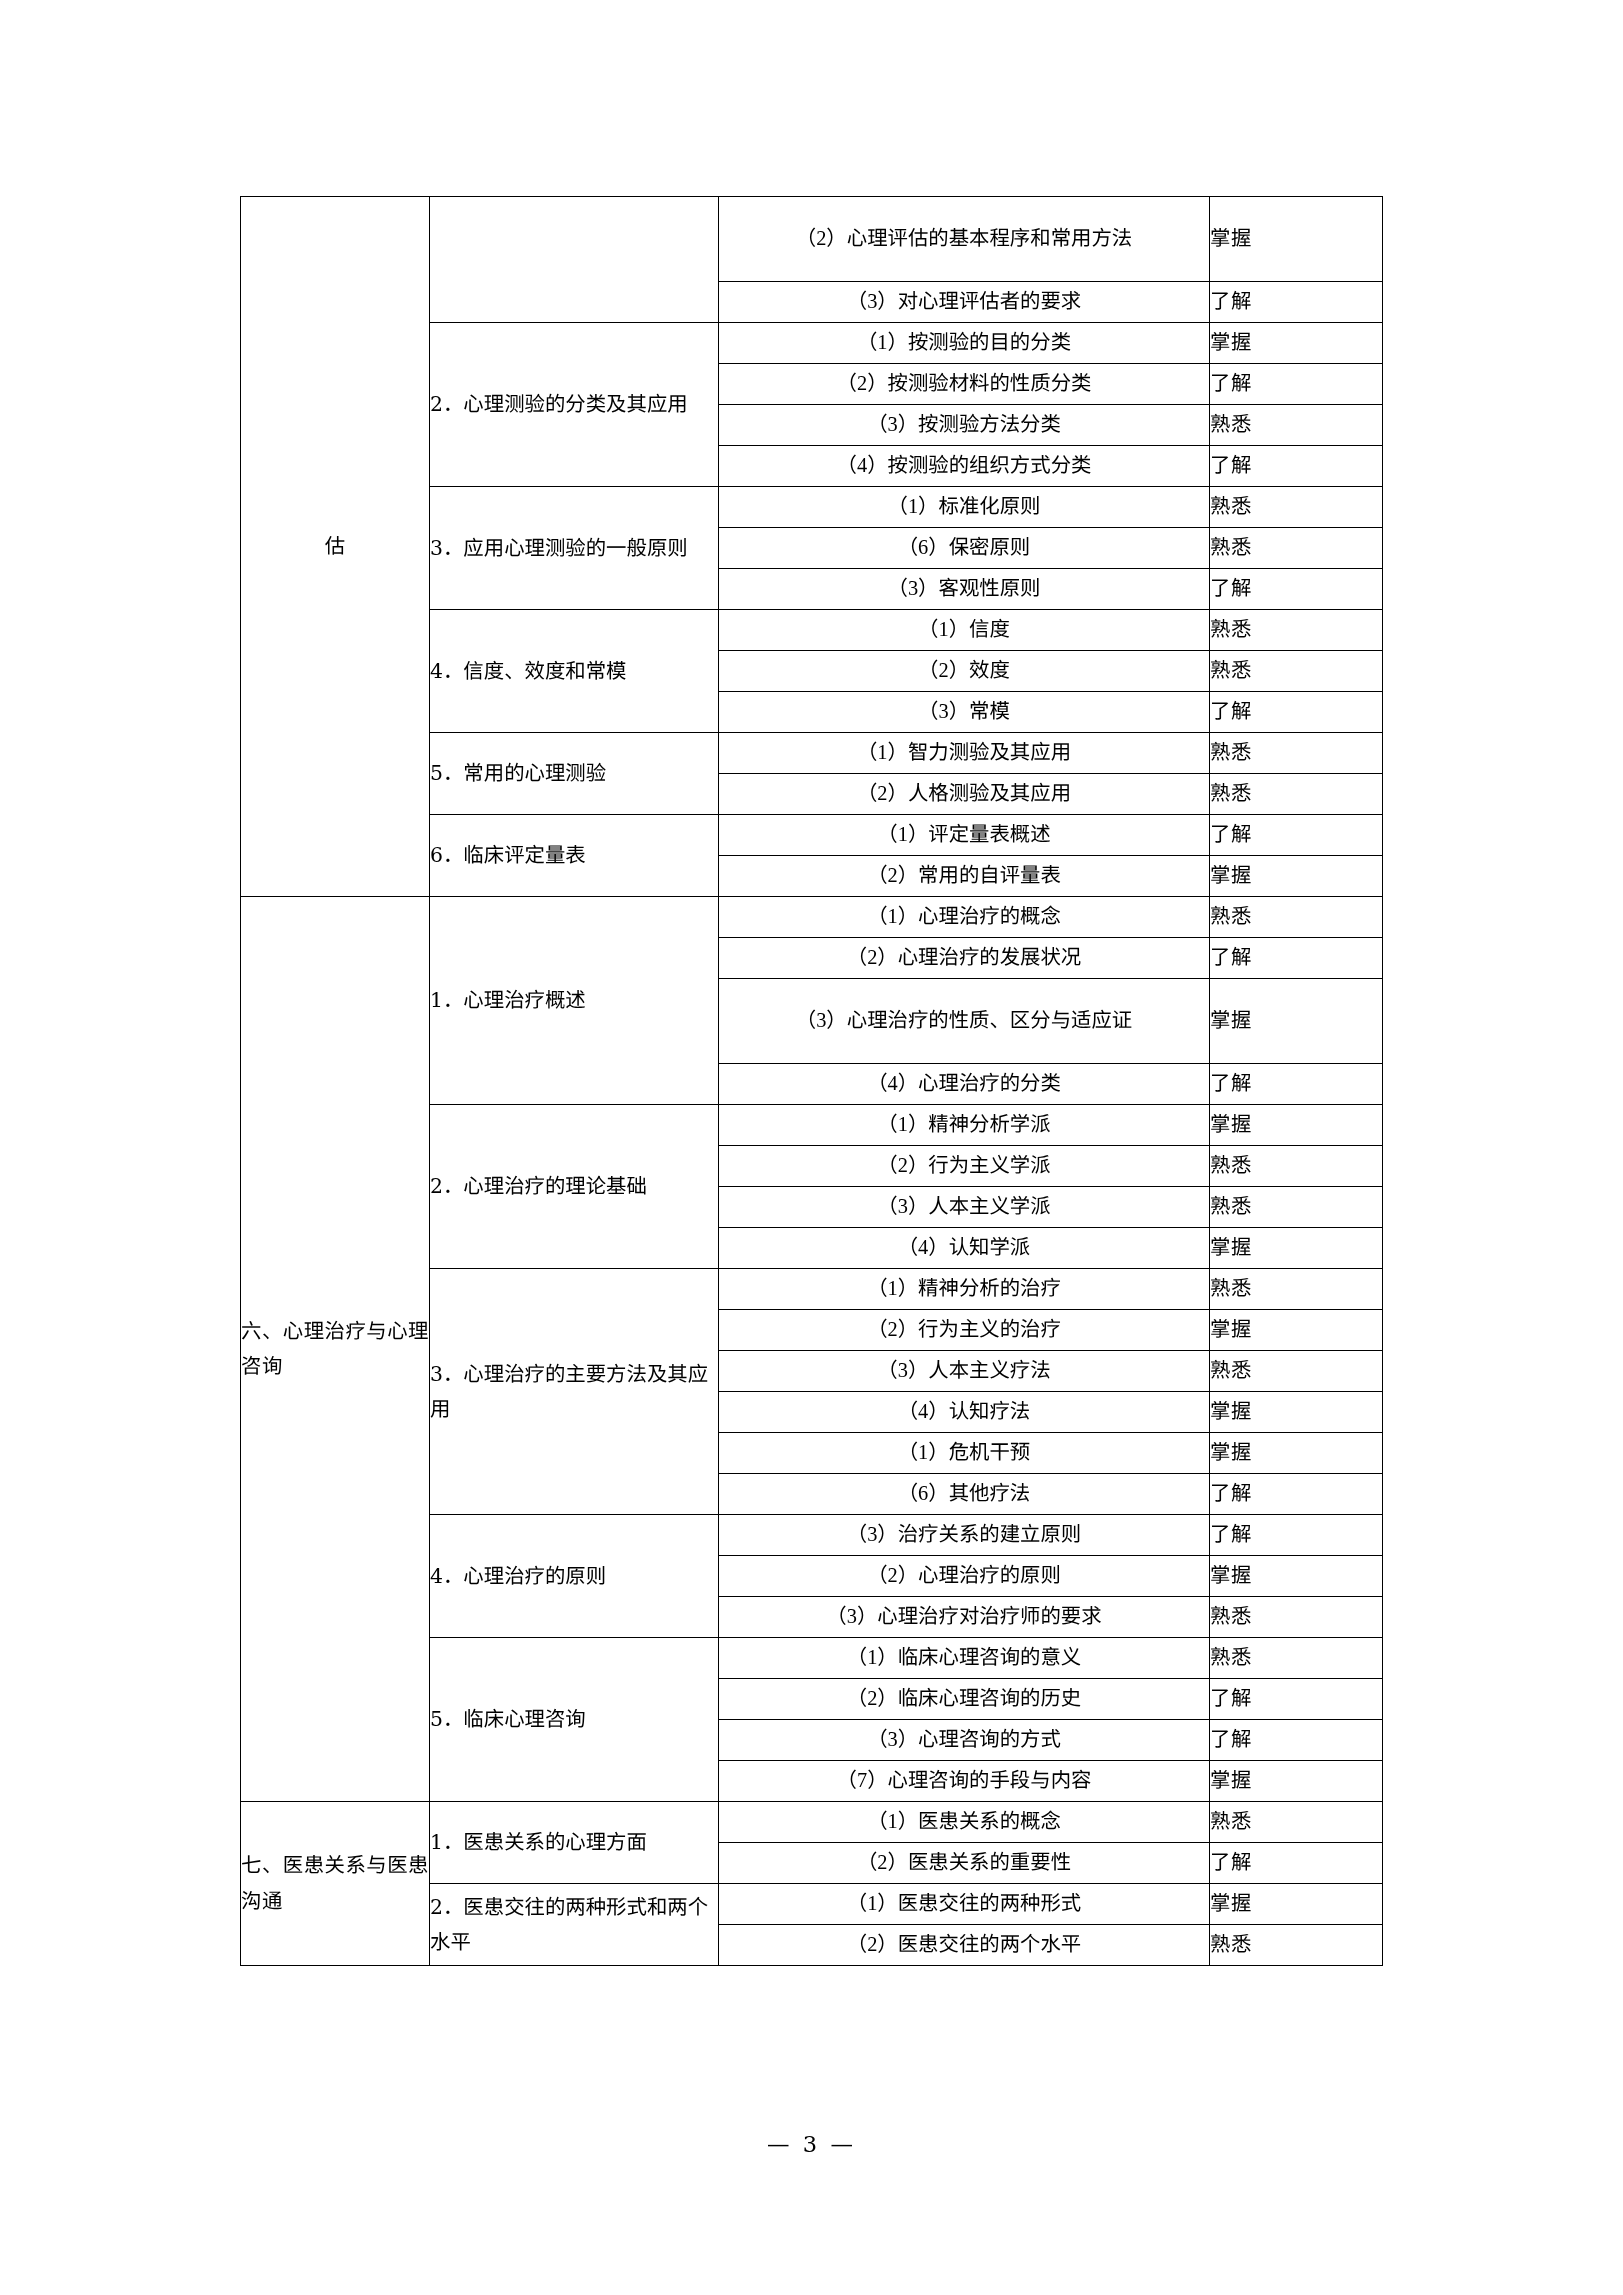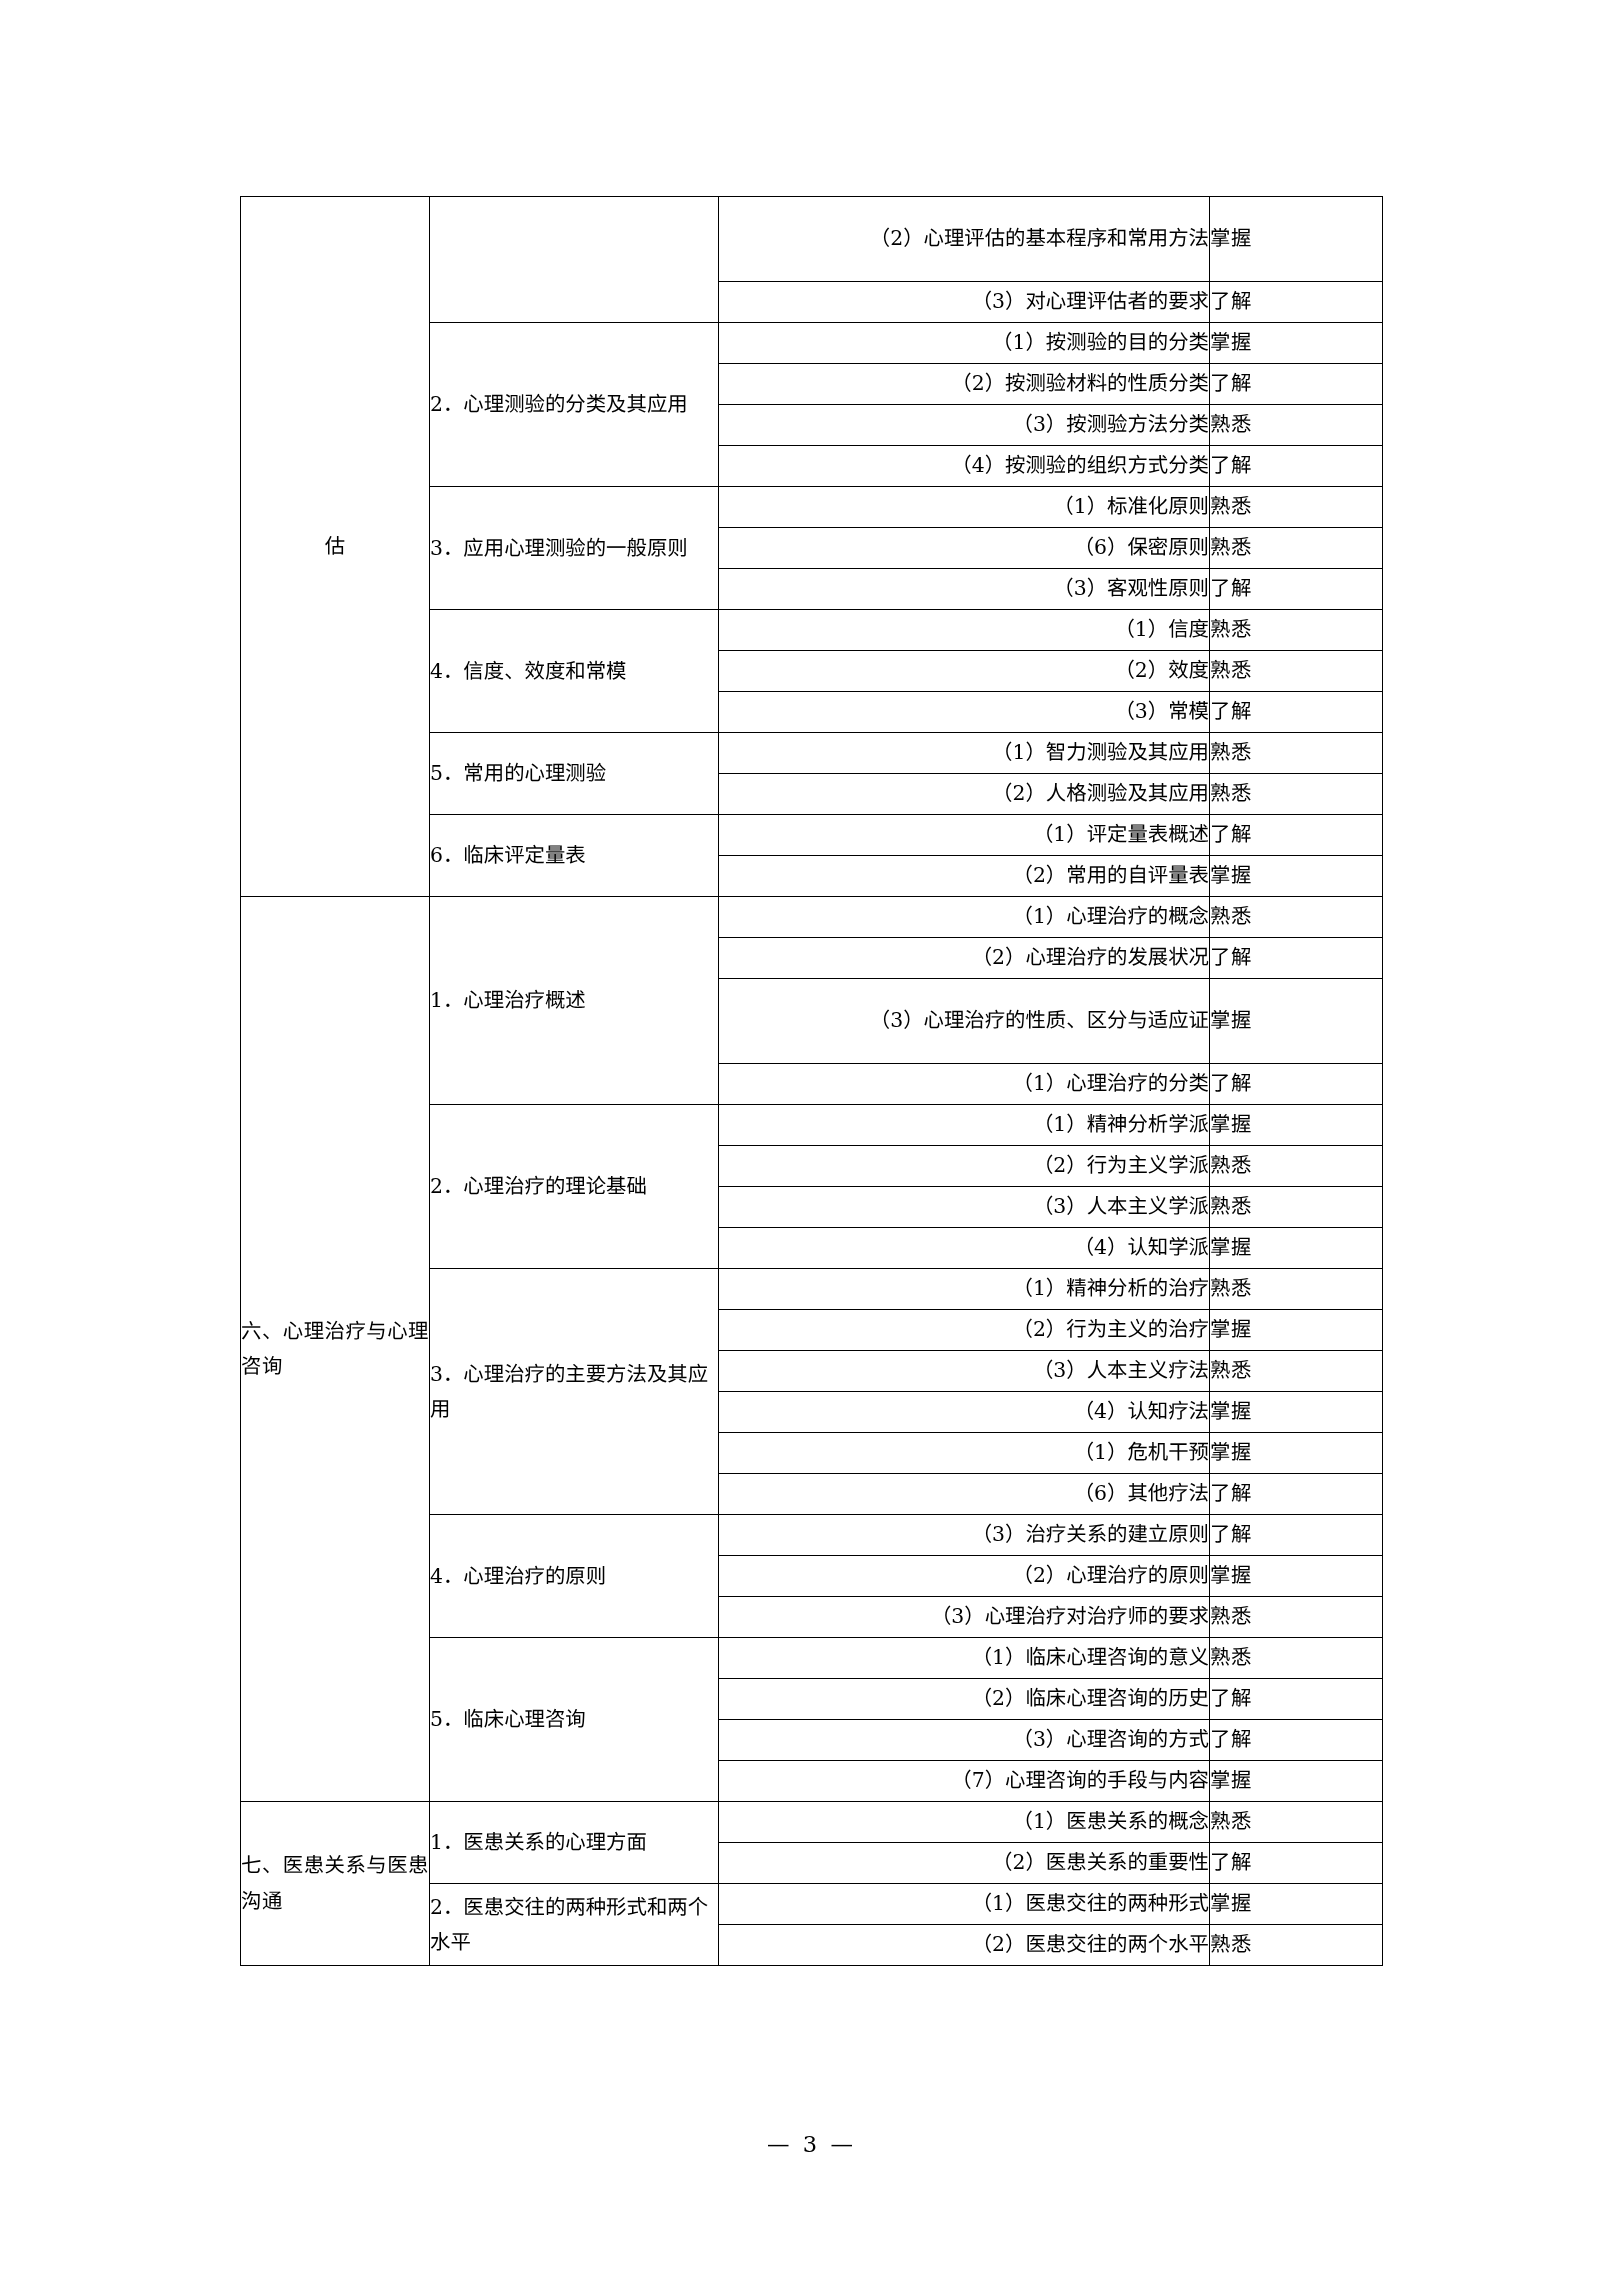--- a/index.html
+++ b/index.html
@@ -82,23 +82,24 @@
   td.unit-cell .unit-text {
     display: block;
     line-height: 1.68;
   }
   
   td.unit-empty { padding: 0; }
 
   
   td.point-cell {
     padding: 6.1px 9.2px 6.1px 15.3px;
-    text-align: right;
+    text-align: center;
     vertical-align: middle;
     word-break: break-all;
+    font-family: Liberation Serif, serif;
   }
   td.point-cell .pt-text {
     display: block;
     line-height: 1.66;
   }
 
   
   td.level-cell {
     vertical-align: middle;
     letter-spacing: 0.5px;
@@ -270,21 +271,21 @@
           <td class="level-cell">了解</td>
         </tr>
         <tr class="r2">
           <td class="point-cell">
             <span class="pt-text">（3）心理治疗的性质、区分与适应证</span>
           </td>
           <td class="level-cell">掌握</td>
         </tr>
         <tr class="r1">
           <td class="point-cell">
-            <span class="pt-text">（1）心理治疗的分类</span>
+            <span class="pt-text">（4）心理治疗的分类</span>
           </td>
           <td class="level-cell">了解</td>
         </tr>
         <tr class="r1">
           <td rowspan="4" class="unit-cell">
             <span class="unit-text">2．心理治疗的理论基础</span>
           </td>
           <td class="point-cell">
             <span class="pt-text">（1）精神分析学派</span>
           </td>

